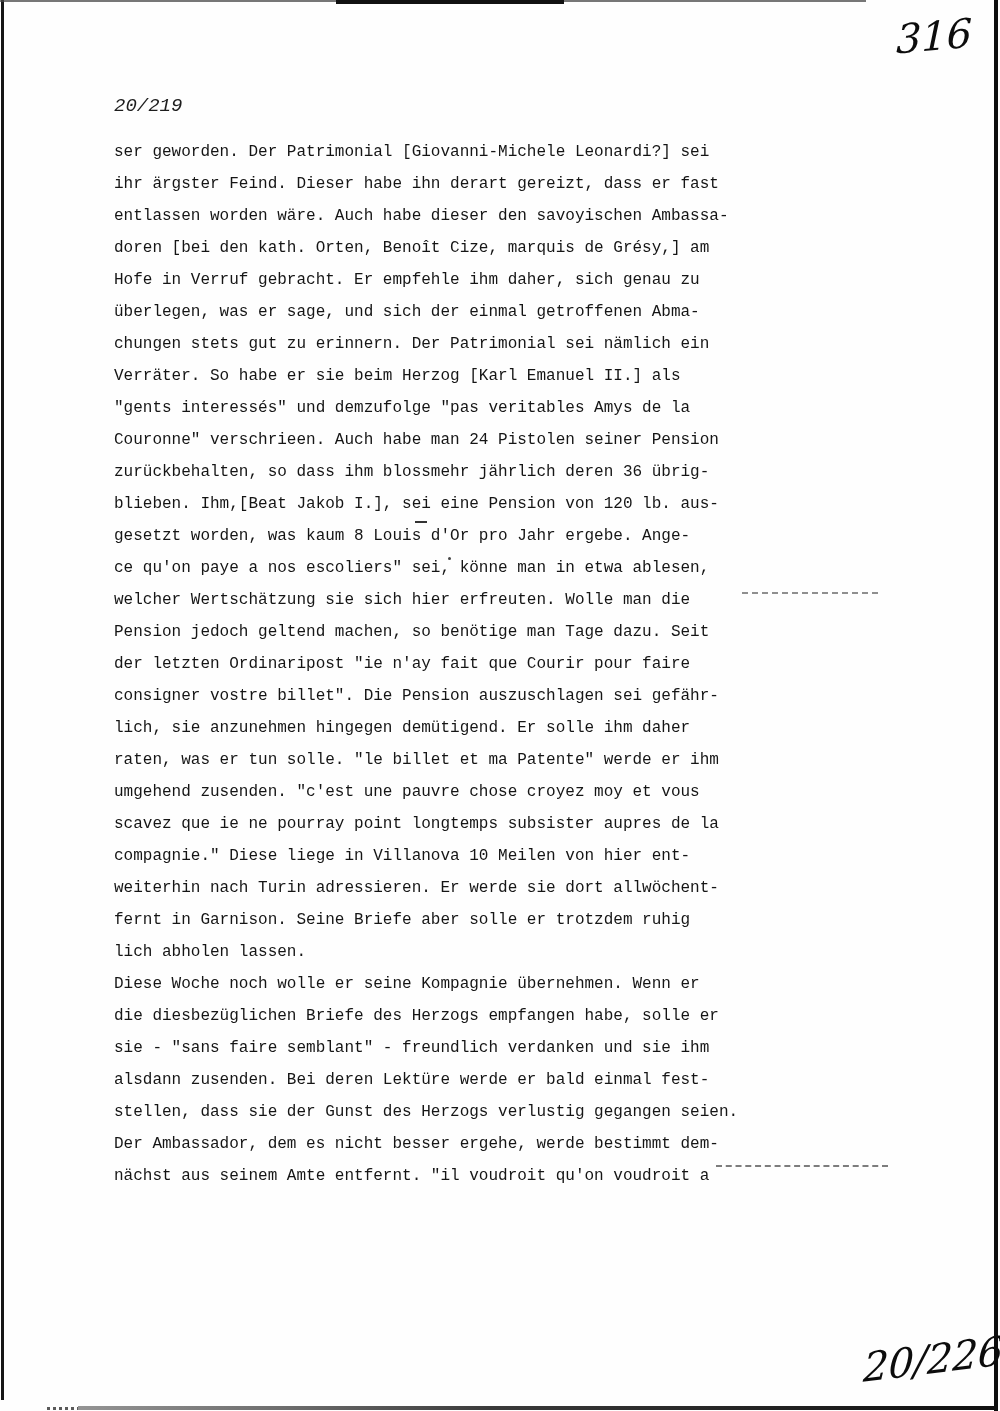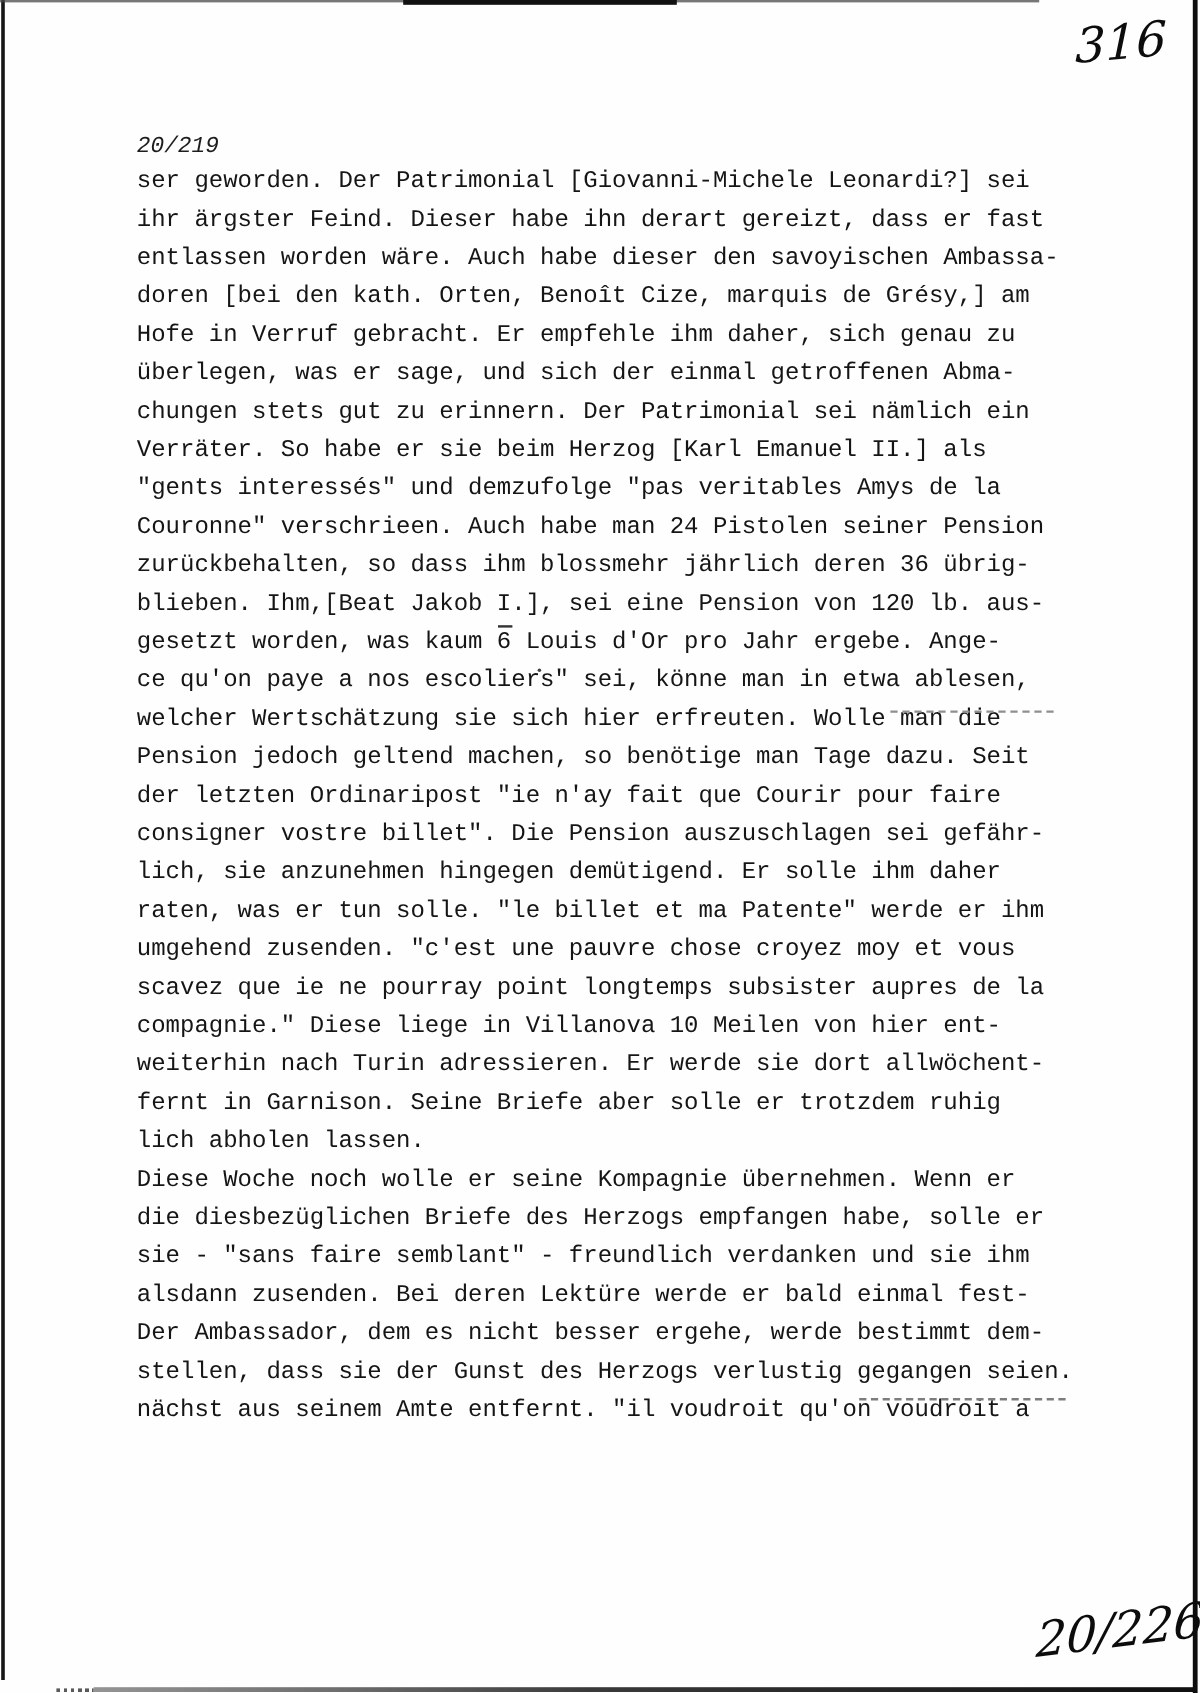--- a/index.html
+++ b/index.html
@@ -57,27 +57,26 @@
 
   
   .page-ref {
     position: absolute;
     left: 114px; top: 94px;
     font-family: "Liberation Mono", monospace;
     font-style: italic;
     font-size: 19px;
     line-height: 24px;
     color: #1d1d1d;
-    margin-top: 16px;
   }
   .body-text {
     position: absolute;
     left: 114px; top: 136px;
     color: #151515;
-    font-size: 20px;
+    font-size: 16px;
     line-height: 32px;
   }
   .body-text .text-line {
     white-space: pre;
     height: 32px;
   }
 
   
   .hw {
     position: absolute;
@@ -145,40 +144,40 @@
       <div class="text-line">entlassen worden wäre. Auch habe dieser den savoyischen Ambassa-</div>
       <div class="text-line">doren [bei den kath. Orten, Benoît Cize, marquis de Grésy,] am</div>
       <div class="text-line">Hofe in Verruf gebracht. Er empfehle ihm daher, sich genau zu</div>
       <div class="text-line">überlegen, was er sage, und sich der einmal getroffenen Abma-</div>
       <div class="text-line">chungen stets gut zu erinnern. Der Patrimonial sei nämlich ein</div>
       <div class="text-line">Verräter. So habe er sie beim Herzog [Karl Emanuel II.] als</div>
       <div class="text-line">"gents interessés" und demzufolge "pas veritables Amys de la</div>
       <div class="text-line">Couronne" verschrieen. Auch habe man 24 Pistolen seiner Pension</div>
       <div class="text-line">zurückbehalten, so dass ihm blossmehr jährlich deren 36 übrig-</div>
       <div class="text-line">blieben. Ihm,[Beat Jakob I.], sei eine Pension von 120 lb. aus-</div>
-      <div class="text-line">gesetzt worden, was kaum 6 Louis d'Or pro Jahr ergebe. Ange-</div>
+      <div class="text-line">gesetzt worden, was kaum 8 Louis d'Or pro Jahr ergebe. Ange-</div>
       <div class="text-line">ce qu'on paye a nos escoliers" sei, könne man in etwa ablesen,</div>
       <div class="text-line">welcher Wertschätzung sie sich hier erfreuten. Wolle man die</div>
       <div class="text-line">Pension jedoch geltend machen, so benötige man Tage dazu. Seit</div>
       <div class="text-line">der letzten Ordinaripost "ie n'ay fait que Courir pour faire</div>
       <div class="text-line">consigner vostre billet". Die Pension auszuschlagen sei gefähr-</div>
       <div class="text-line">lich, sie anzunehmen hingegen demütigend. Er solle ihm daher</div>
       <div class="text-line">raten, was er tun solle. "le billet et ma Patente" werde er ihm</div>
       <div class="text-line">umgehend zusenden. "c'est une pauvre chose croyez moy et vous</div>
       <div class="text-line">scavez que ie ne pourray point longtemps subsister aupres de la</div>
       <div class="text-line">compagnie." Diese liege in Villanova 10 Meilen von hier ent-</div>
       <div class="text-line">weiterhin nach Turin adressieren. Er werde sie dort allwöchent-</div>
       <div class="text-line">fernt in Garnison. Seine Briefe aber solle er trotzdem ruhig</div>
       <div class="text-line">lich abholen lassen.</div>
       <div class="text-line">Diese Woche noch wolle er seine Kompagnie übernehmen. Wenn er</div>
       <div class="text-line">die diesbezüglichen Briefe des Herzogs empfangen habe, solle er</div>
       <div class="text-line">sie - "sans faire semblant" - freundlich verdanken und sie ihm</div>
       <div class="text-line">alsdann zusenden. Bei deren Lektüre werde er bald einmal fest-</div>
+      <div class="text-line">stellen, dass sie der Gunst des Herzogs verlustig gegangen seien.</div>
       <div class="text-line">Der Ambassador, dem es nicht besser ergehe, werde bestimmt dem-</div>
-      <div class="text-line">stellen, dass sie der Gunst des Herzogs verlustig gegangen seien.</div>
       <div class="text-line">nächst aus seinem Amte entfernt. "il voudroit qu'on voudroit a</div>
     </div>
 
   <div class="mark-overline-1"></div>
   <div class="mark-overline-2"></div>
   <div class="mark-underline-i"></div>
   <div class="mark-dot"></div>
 
   <div class="hw hw-bottom">20/226</div>
 

